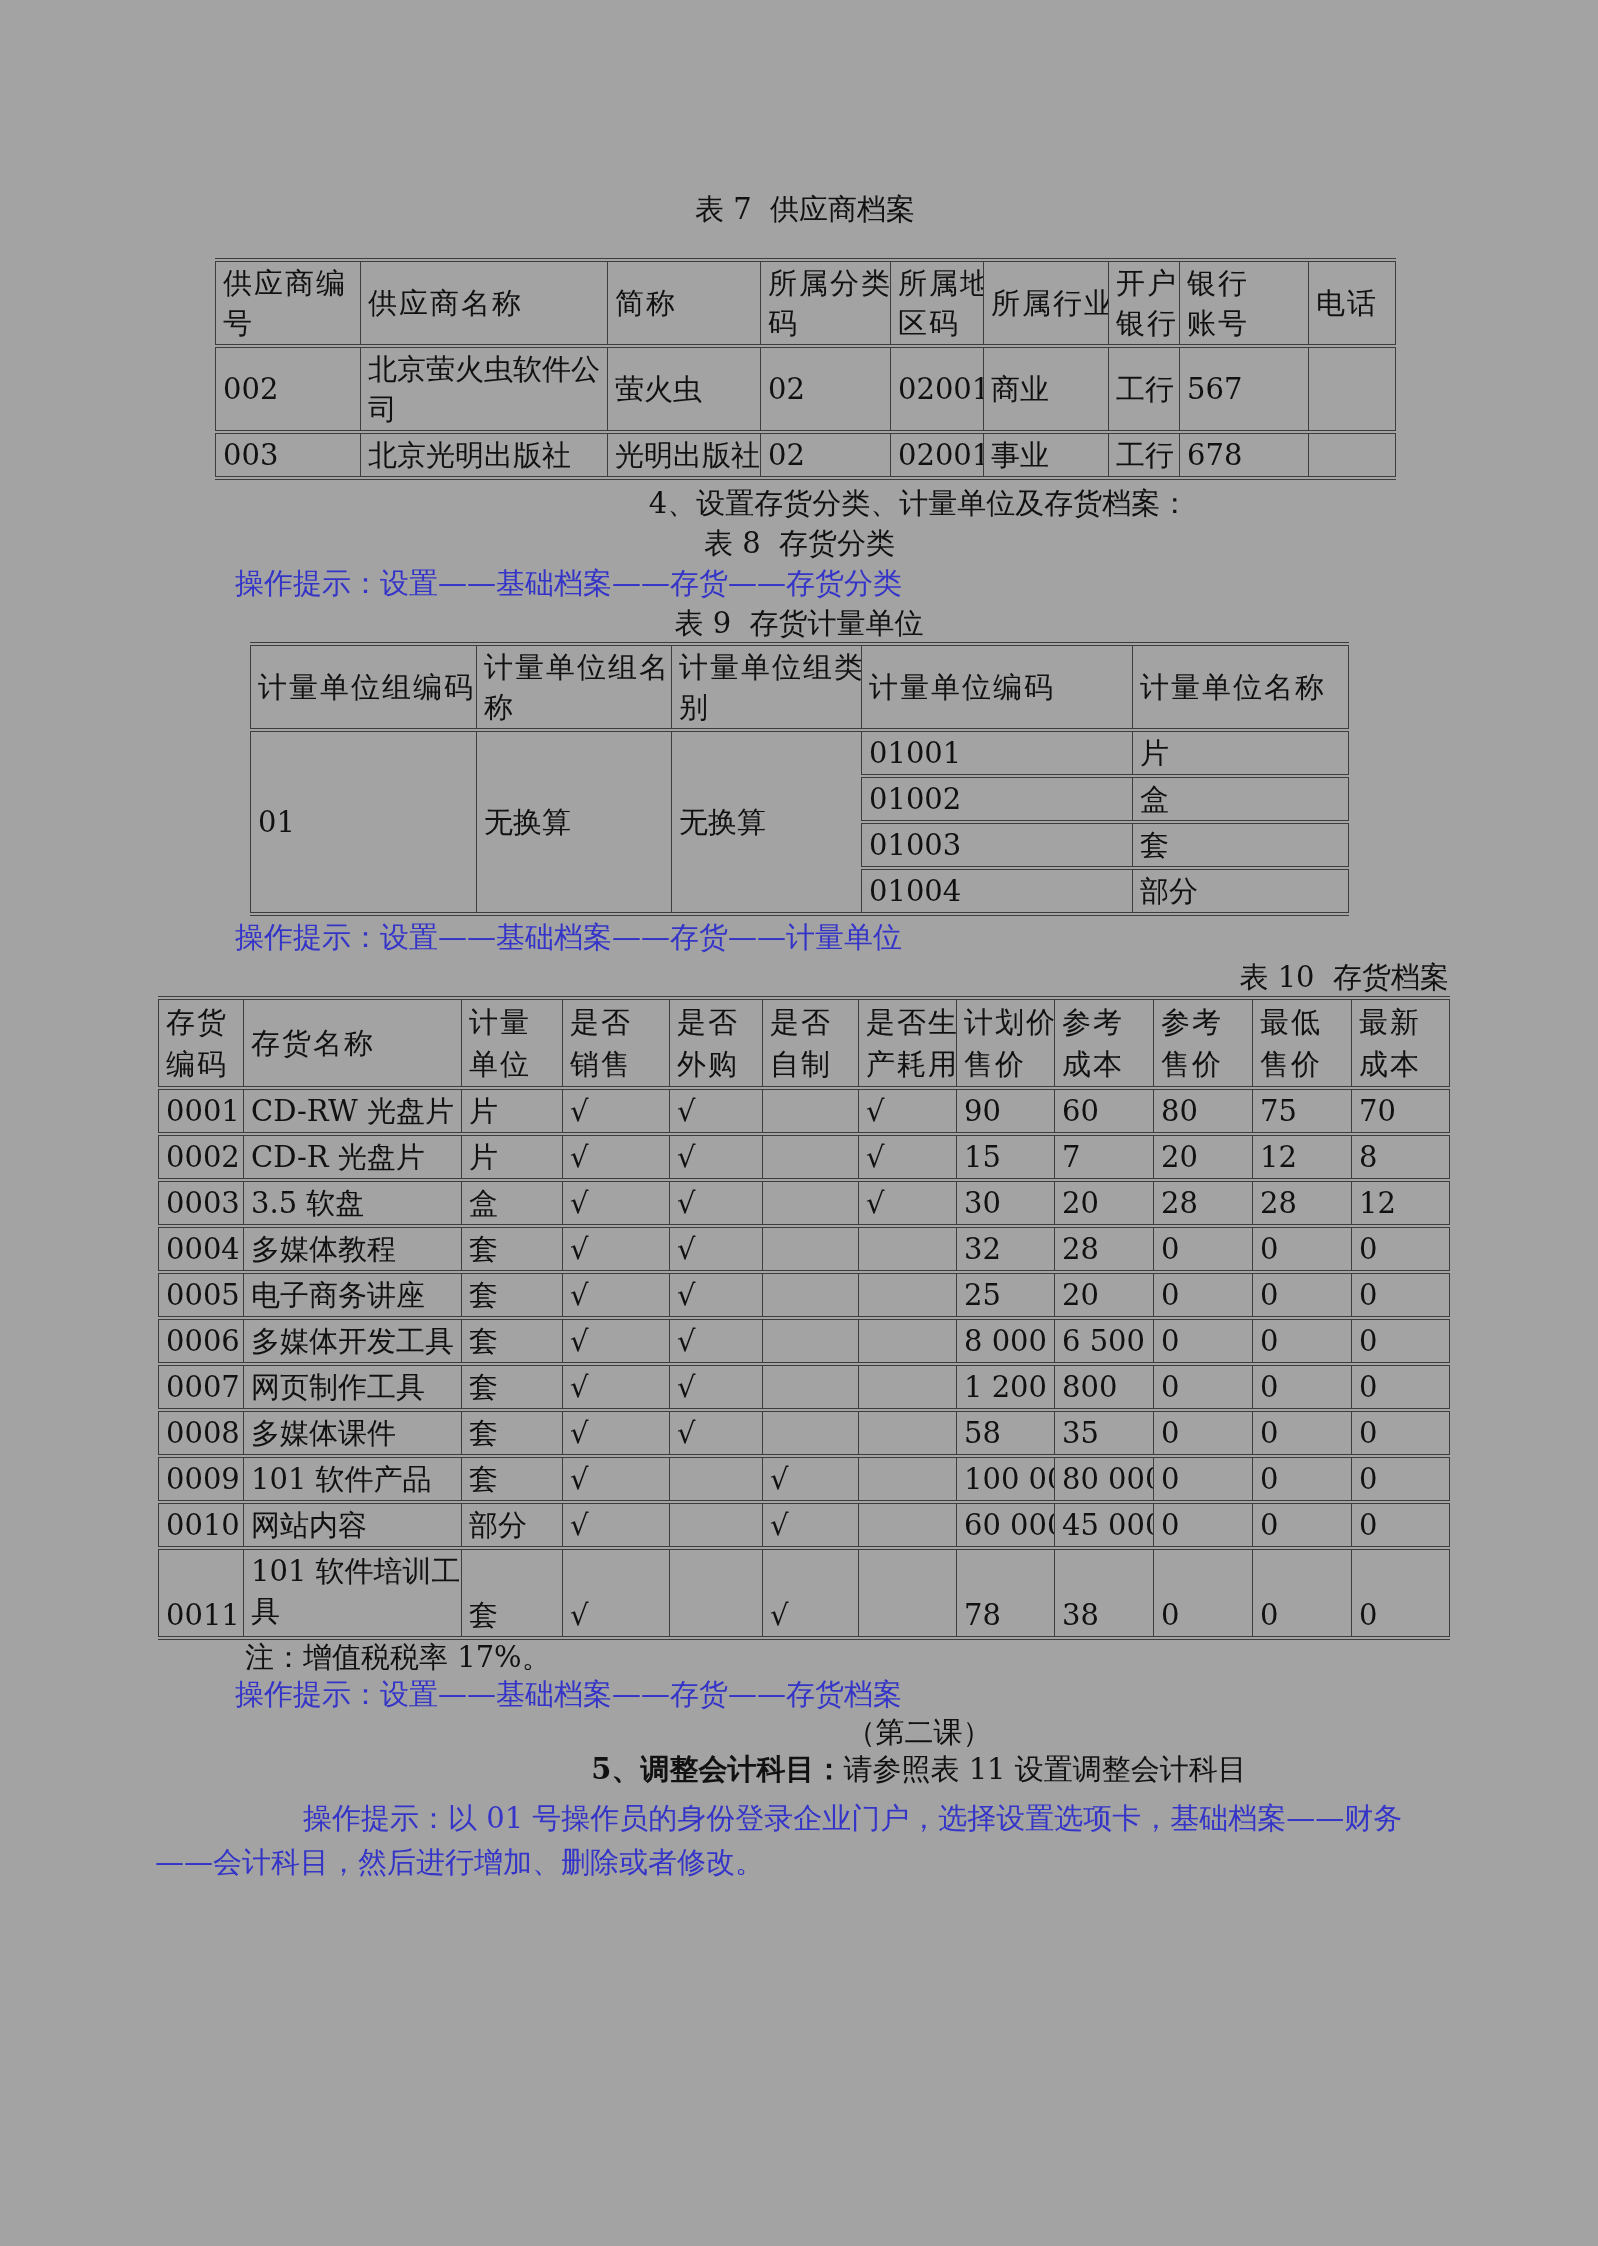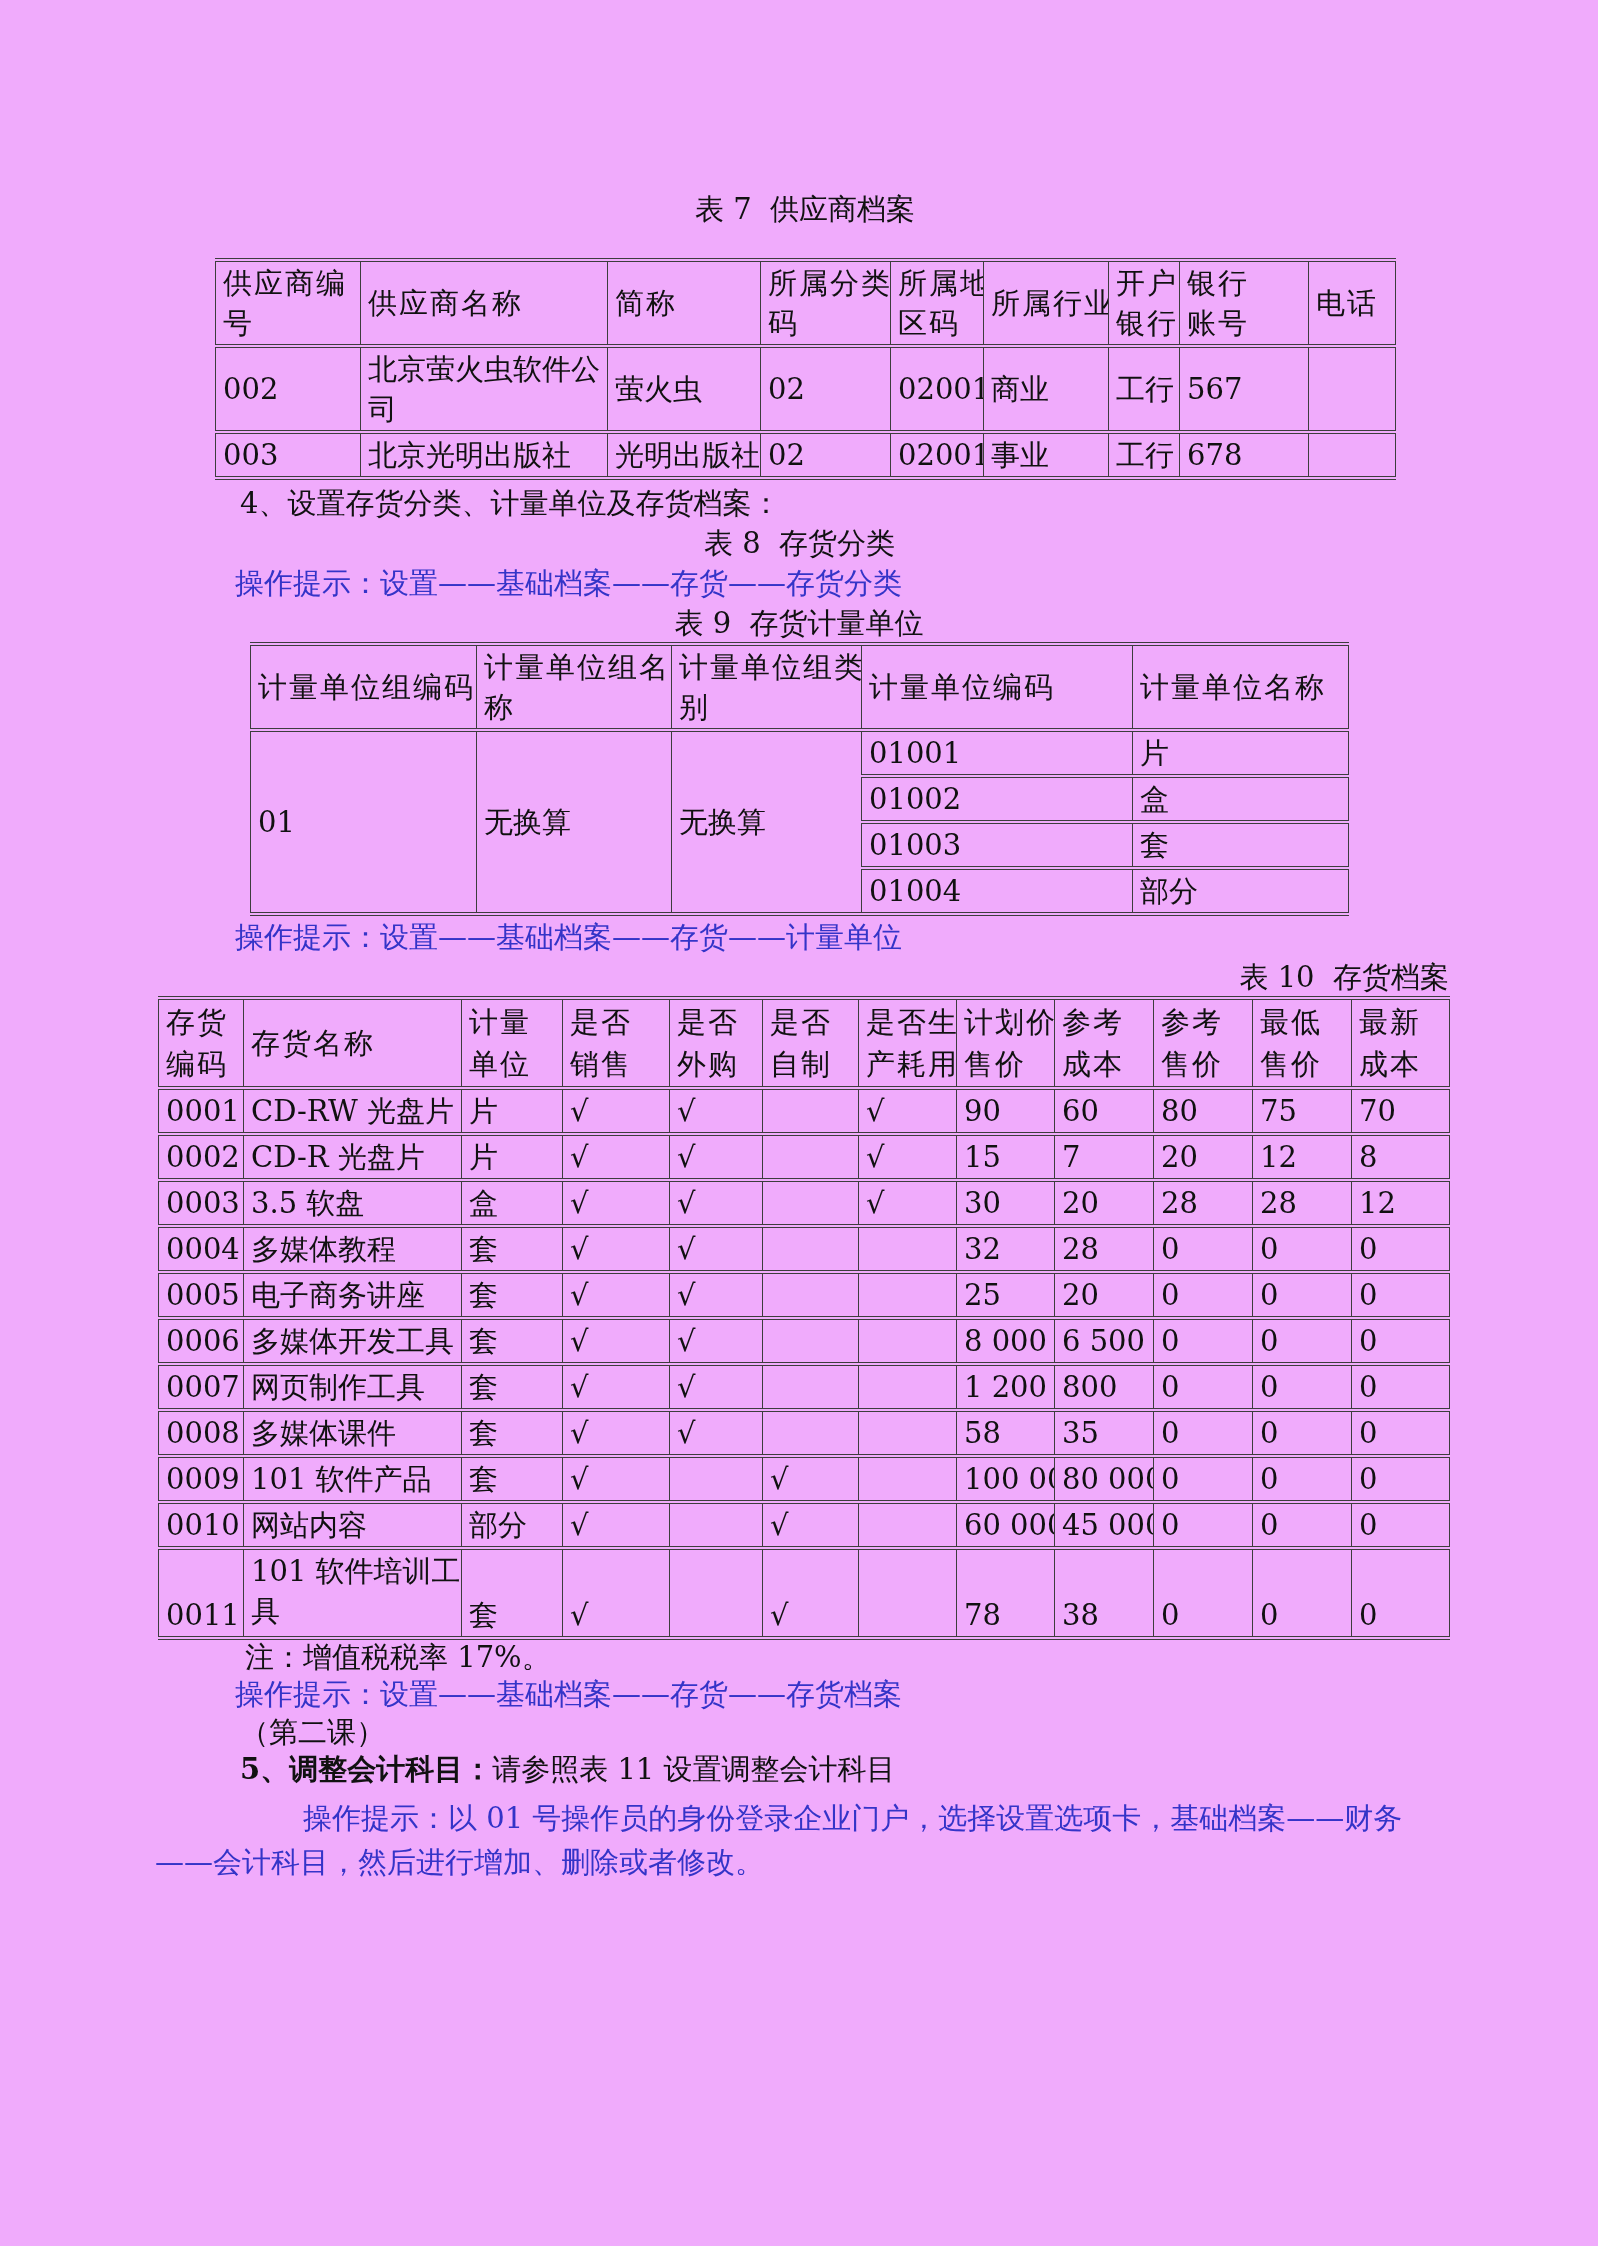--- a/index.html
+++ b/index.html
@@ -1,20 +1,20 @@
 <!DOCTYPE html>
 <html><head>
 <meta charset="utf-8">
 <style>
   html,body { margin:0; padding:0; background:#ffffff; }
   .page {
     position: relative;
     width: 1598px;
     height: 2246px;
-    background: #f0abfc;
+    background: #a3a3a3;
     color: #111111;
     font-family: "DejaVu Serif", "Liberation Serif", serif;
     font-size: 29px;
     box-sizing: border-box;
     padding-top: 188px;
     overflow: hidden;
   }
   .tbl-title {
     text-align: center;
     height: 42px;
@@ -60,21 +60,21 @@
   tr.r43 { height: 43px; padding-left: 16px; }
   tr.r90 { height: 90px; }
   tr.r90 td { vertical-align: bottom; }
   tr.r90 td.name-cell { vertical-align: top; }
 
   .bodyline {
     height: 42px;
     line-height: 42px;
     white-space: pre;
   }
-  .ml240 { margin-left: 240px; }
+  .ml240 { margin-left: 240px; text-align: center; }
   .ml245 { margin-left: 245px; }
   .ml235 { margin-left: 235px; }
   .hint { color: #3434c8; }
   .note-line { height: 34px; line-height: 34px; }
   .hint3-line { height: 40px; line-height: 40px; }
   .lesson-line { height: 36px; line-height: 36px; }
   .sec5-line { height: 38px; line-height: 38px; }
   .bold { font-weight: bold; }
   #hint4 {
     margin-left: 155px;

